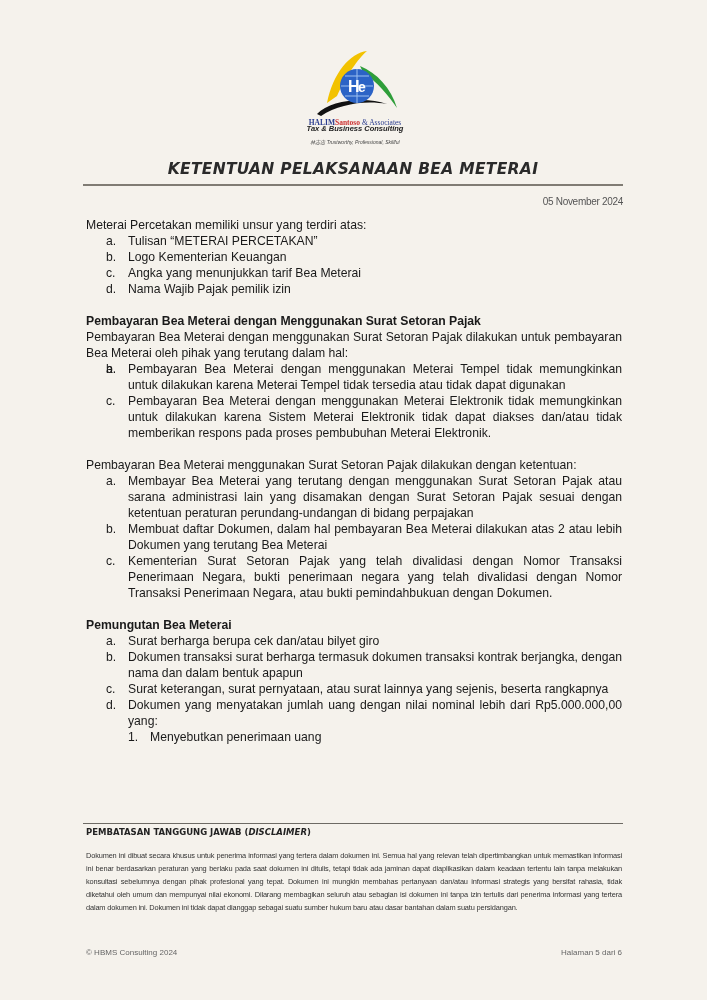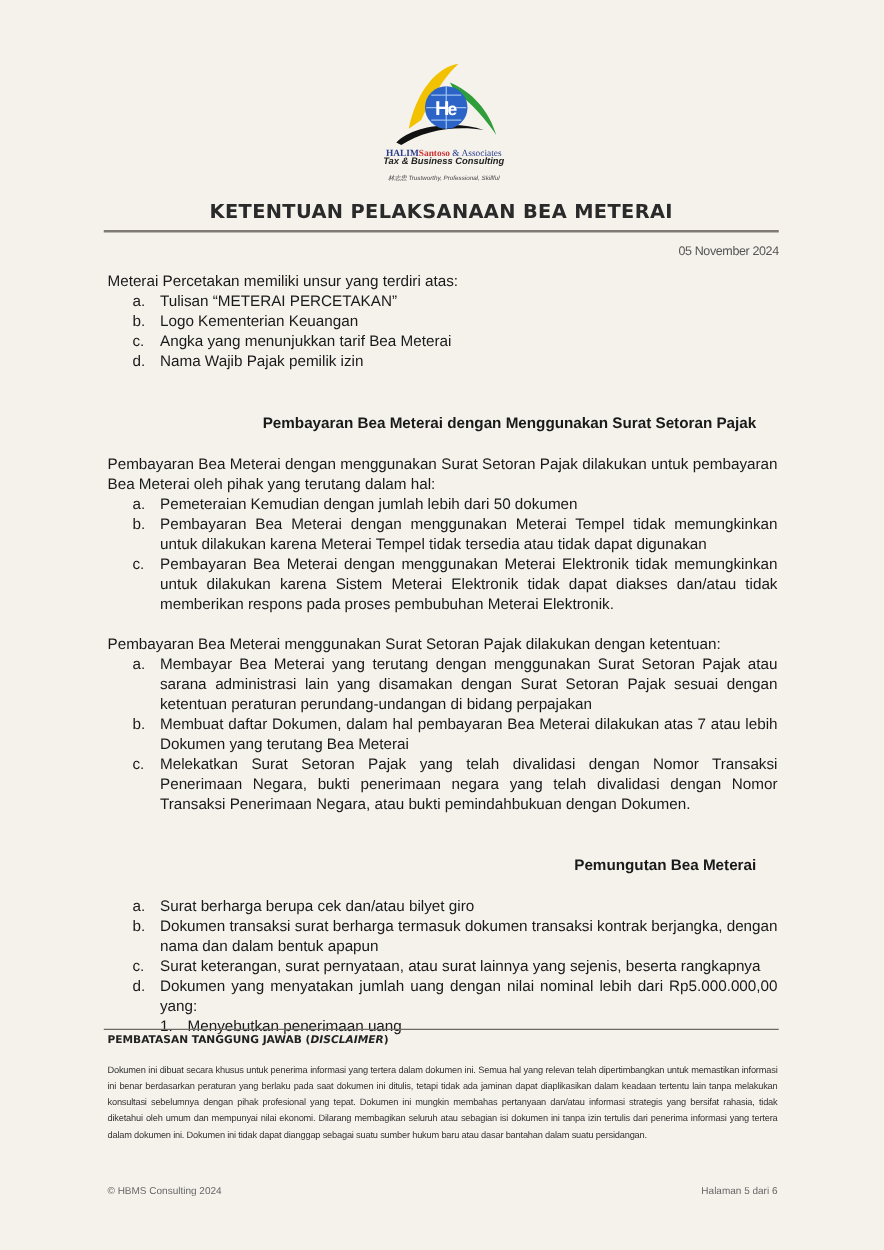--- a/index.html
+++ b/index.html
@@ -24,34 +24,34 @@
     position: absolute; top: 76px; left: 0; width: 150px; text-align: center;
     font-size: 7.5px; font-style: italic; font-weight: bold; color: #222;
   }
   .logo .motto {
     position: absolute; top: 91px; left: 0; width: 150px; text-align: center;
     font-size: 5px; font-style: italic; color: #444;
   }
   .title {
     position: absolute; top: 160px; left: 83px; width: 540px; text-align: center;
     font-family: "DejaVu Sans", sans-serif; font-weight: bold; font-size: 15.5px;
-    color: #2a2a2a; letter-spacing: 0.3px;
+    color: #2a2a2a; letter-spacing: 0.3px; font-style: italic;
   }
   .rule { position: absolute; left: 83px; width: 540px; height: 2px; background: #807c74; }
   .rule.top { top: 184px; }
   .rule.disc { top: 823px; height: 1px; background: #6d6a64; }
   .date {
     position: absolute; top: 196px; right: 84px; font-size: 10px; color: #555; letter-spacing: -0.3px; text-align: center;
   }
   .content {
     position: absolute; left: 86px; top: 217px; width: 536px;
     font-size: 12.2px; line-height: 16px;
   }
   .content p { margin: 0; text-align: justify; }
-  .content h3 { margin: 17px; font-size: 12.2px; font-weight: bold; text-align: right; }
+  .content h3 { margin: 0; font-size: 12.2px; font-weight: bold; }
   .gap { height: 16px; }
   ol.list { margin: 0; padding: 0; list-style: none; }
   ol.list li { position: relative; padding-left: 42px; text-align: justify; }
   ol.list li .mk { position: absolute; left: 20px; }
   ol.sub { margin: 0; padding: 0; list-style: none; }
   ol.sub li { padding-left: 22px; }
   ol.sub li .mk { left: 0; }
   .disc-title {
     position: absolute; top: 827px; left: 86px; font-size: 8.5px; font-weight: bold; color: #222;
     font-family: "DejaVu Sans", sans-serif;
@@ -91,30 +91,30 @@
     <li><span class="mk">a.</span><span>Tulisan “METERAI PERCETAKAN”</span></li>
     <li><span class="mk">b.</span><span>Logo Kementerian Keuangan</span></li>
     <li><span class="mk">c.</span><span>Angka yang menunjukkan tarif Bea Meterai</span></li>
     <li><span class="mk">d.</span><span>Nama Wajib Pajak pemilik izin</span></li>
   </ol>
   <div class="gap"></div>
 
   <h3>Pembayaran Bea Meterai dengan Menggunakan Surat Setoran Pajak</h3>
   <p>Pembayaran Bea Meterai dengan menggunakan Surat Setoran Pajak dilakukan untuk pembayaran Bea Meterai oleh pihak yang terutang dalam hal:</p>
   <ol class="list">
-    <li><span class="mk">a.</span><span>Pemeteraian Kemudian dengan jumlah lebih dari 50 dokumen</span></li>
+    <li><span class="mk">a.</span></li>
     <li><span class="mk">b.</span><span>Pembayaran Bea Meterai dengan menggunakan Meterai Tempel tidak memungkinkan untuk dilakukan karena Meterai Tempel tidak tersedia atau tidak dapat digunakan</span></li>
     <li><span class="mk">c.</span><span>Pembayaran Bea Meterai dengan menggunakan Meterai Elektronik tidak memungkinkan untuk dilakukan karena Sistem Meterai Elektronik tidak dapat diakses dan/atau tidak memberikan respons pada proses pembubuhan Meterai Elektronik.</span></li>
   </ol>
   <div class="gap"></div>
   <p>Pembayaran Bea Meterai menggunakan Surat Setoran Pajak dilakukan dengan ketentuan:</p>
   <ol class="list">
     <li><span class="mk">a.</span><span>Membayar Bea Meterai yang terutang dengan menggunakan Surat Setoran Pajak atau sarana administrasi lain yang disamakan dengan Surat Setoran Pajak sesuai dengan ketentuan peraturan perundang-undangan di bidang perpajakan</span></li>
-    <li><span class="mk">b.</span><span>Membuat daftar Dokumen, dalam hal pembayaran Bea Meterai dilakukan atas 7 atau lebih Dokumen yang terutang Bea Meterai</span></li>
-    <li><span class="mk">c.</span><span>Melekatkan Surat Setoran Pajak yang telah divalidasi dengan Nomor Transaksi Penerimaan Negara, bukti penerimaan negara yang telah divalidasi dengan Nomor Transaksi Penerimaan Negara, atau bukti pemindahbukuan dengan Dokumen.</span></li>
+    <li><span class="mk">b.</span><span>Membuat daftar Dokumen, dalam hal pembayaran Bea Meterai dilakukan atas 2 atau lebih Dokumen yang terutang Bea Meterai</span></li>
+    <li><span class="mk">c.</span><span>Kementerian Surat Setoran Pajak yang telah divalidasi dengan Nomor Transaksi Penerimaan Negara, bukti penerimaan negara yang telah divalidasi dengan Nomor Transaksi Penerimaan Negara, atau bukti pemindahbukuan dengan Dokumen.</span></li>
   </ol>
   <div class="gap"></div>
 
   <h3>Pemungutan Bea Meterai</h3>
   <ol class="list">
     <li><span class="mk">a.</span><span>Surat berharga berupa cek dan/atau bilyet giro</span></li>
     <li><span class="mk">b.</span><span>Dokumen transaksi surat berharga termasuk dokumen transaksi kontrak berjangka, dengan nama dan dalam bentuk apapun</span></li>
     <li><span class="mk">c.</span><span>Surat keterangan, surat pernyataan, atau surat lainnya yang sejenis, beserta rangkapnya</span></li>
     <li><span class="mk">d.</span><span>Dokumen yang menyatakan jumlah uang dengan nilai nominal lebih dari Rp5.000.000,00 yang:</span>
       <ol class="list sub">

